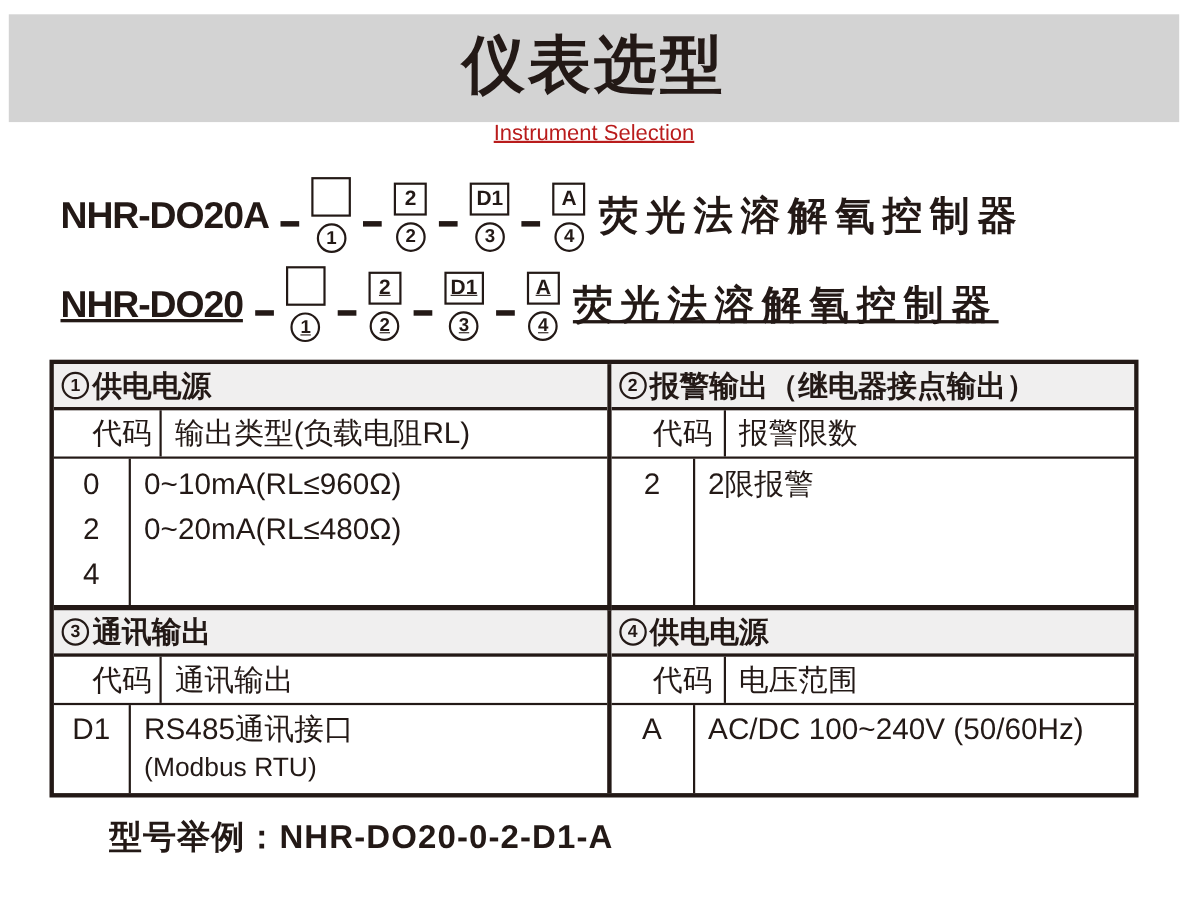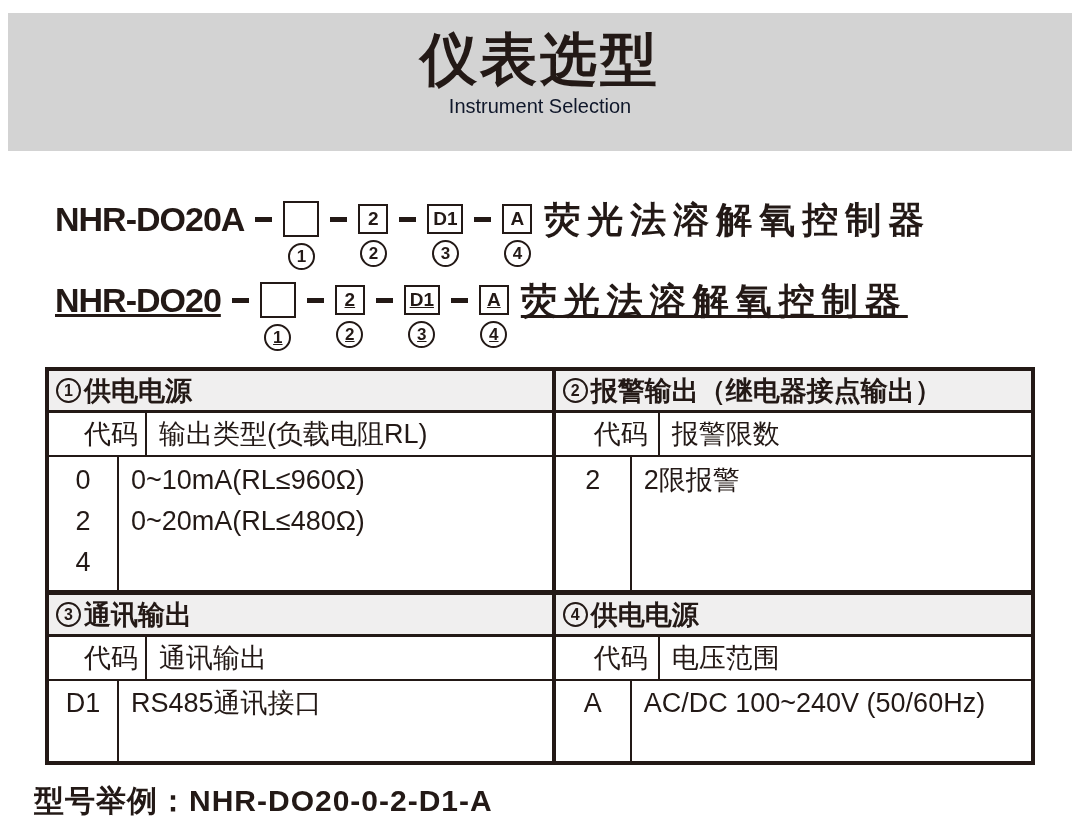--- a/index.html
+++ b/index.html
@@ -2,27 +2,27 @@
 <html><head>
 <meta charset="utf-8">
 <style>
   html,body{margin:0;padding:0;}
   body{
     width:1080px;height:821px;background:#ffffff;
     font-family:"Liberation Sans","DejaVu Sans",sans-serif;
     color:#231916;overflow:hidden;
   }
   
-  .banner{margin:13px 8px 0;height:138px;background:#d3d3d3;text-align:center;}
+  .banner{margin:13px 8px 0;height:98px;background:#d3d3d3;text-align:center;}
   .banner .title{font-size:57px;font-weight:700;letter-spacing:3px;line-height:62px;padding-top:15px;}
-  .banner .subtitle{font-size:20px;margin-top:5px;color:#0f172a;}
+  .banner .subtitle{font-size:20px;margin-top:20px;color:#b91c1c;text-decoration:underline;}
 
   
   .models{margin:50px 0 0 55px;}
-  .model-line{display:flex;align-items:flex-start;}
+  .model-line{display:flex;align-items:center;}
   .model-line + .model-line{margin-top:12px;text-decoration:underline;}
   .prefix{font-size:34px;font-weight:700;line-height:36px;white-space:nowrap;letter-spacing:-1px;}
   .suffix{font-size:36px;font-weight:600;line-height:38px;letter-spacing:7px;margin-left:12px;white-space:nowrap;}
   .dash{width:17px;height:5px;background:#231916;margin:16px 11px 0;flex:none;}
   .slot{display:flex;flex-direction:column;align-items:center;flex:none;}
   .box{box-sizing:border-box;border:2px solid #231916;background:#fff;
        display:flex;align-items:center;justify-content:center;
        font-size:19px;font-weight:700;}
   .box.empty{width:36px;height:36px;margin-top:0;}
   .box.small{width:30px;height:30px;margin-top:3px;}
@@ -51,21 +51,21 @@
   .botrow .sec-body{height:80px;}
   .body-codes{box-sizing:border-box;flex:none;width:70px;border-right:2px solid #231916;
               display:flex;flex-direction:column;align-items:center;padding-top:3px;}
   .body-codes span{line-height:41px;}
   .body-descs{flex:1;display:flex;flex-direction:column;padding-left:12px;padding-top:3px;}
   .body-descs span{line-height:41px;white-space:nowrap;}
   .botrow .body-codes span,.botrow .body-descs span{line-height:38px;}
   .desc-sub{font-size:24px;line-height:32px !important;}
 
   
-  .example{margin:16px 0 0 34px;font-size:30px;font-weight:700;letter-spacing:1px;white-space:nowrap;}
+  .example{margin:16px 0 0 99px;font-size:30px;font-weight:700;letter-spacing:1px;white-space:nowrap;}
 </style>
 </head>
 <body>
 
 <div>
 
   <div class="banner">
     <div class="title">仪表选型</div>
     <div class="subtitle">Instrument Selection</div>
   </div>
@@ -175,20 +175,21 @@
       <div class="sec-sub">
         <span class="code-col">代码</span>
         <span class="desc">通讯输出</span>
       </div>
       <div class="sec-body">
         <div class="body-codes">
           <span>D1</span>
         </div>
         <div class="body-descs">
           <span>RS485通讯接口</span>
+          <span class="desc-sub">(Modbus RTU)</span>
         </div>
       </div>
     </div>
 
     <div class="section rightcol botrow">
       <div class="sec-header">
         <span class="circ">4</span>
         <span>供电电源</span>
       </div>
       <div class="sec-sub">

